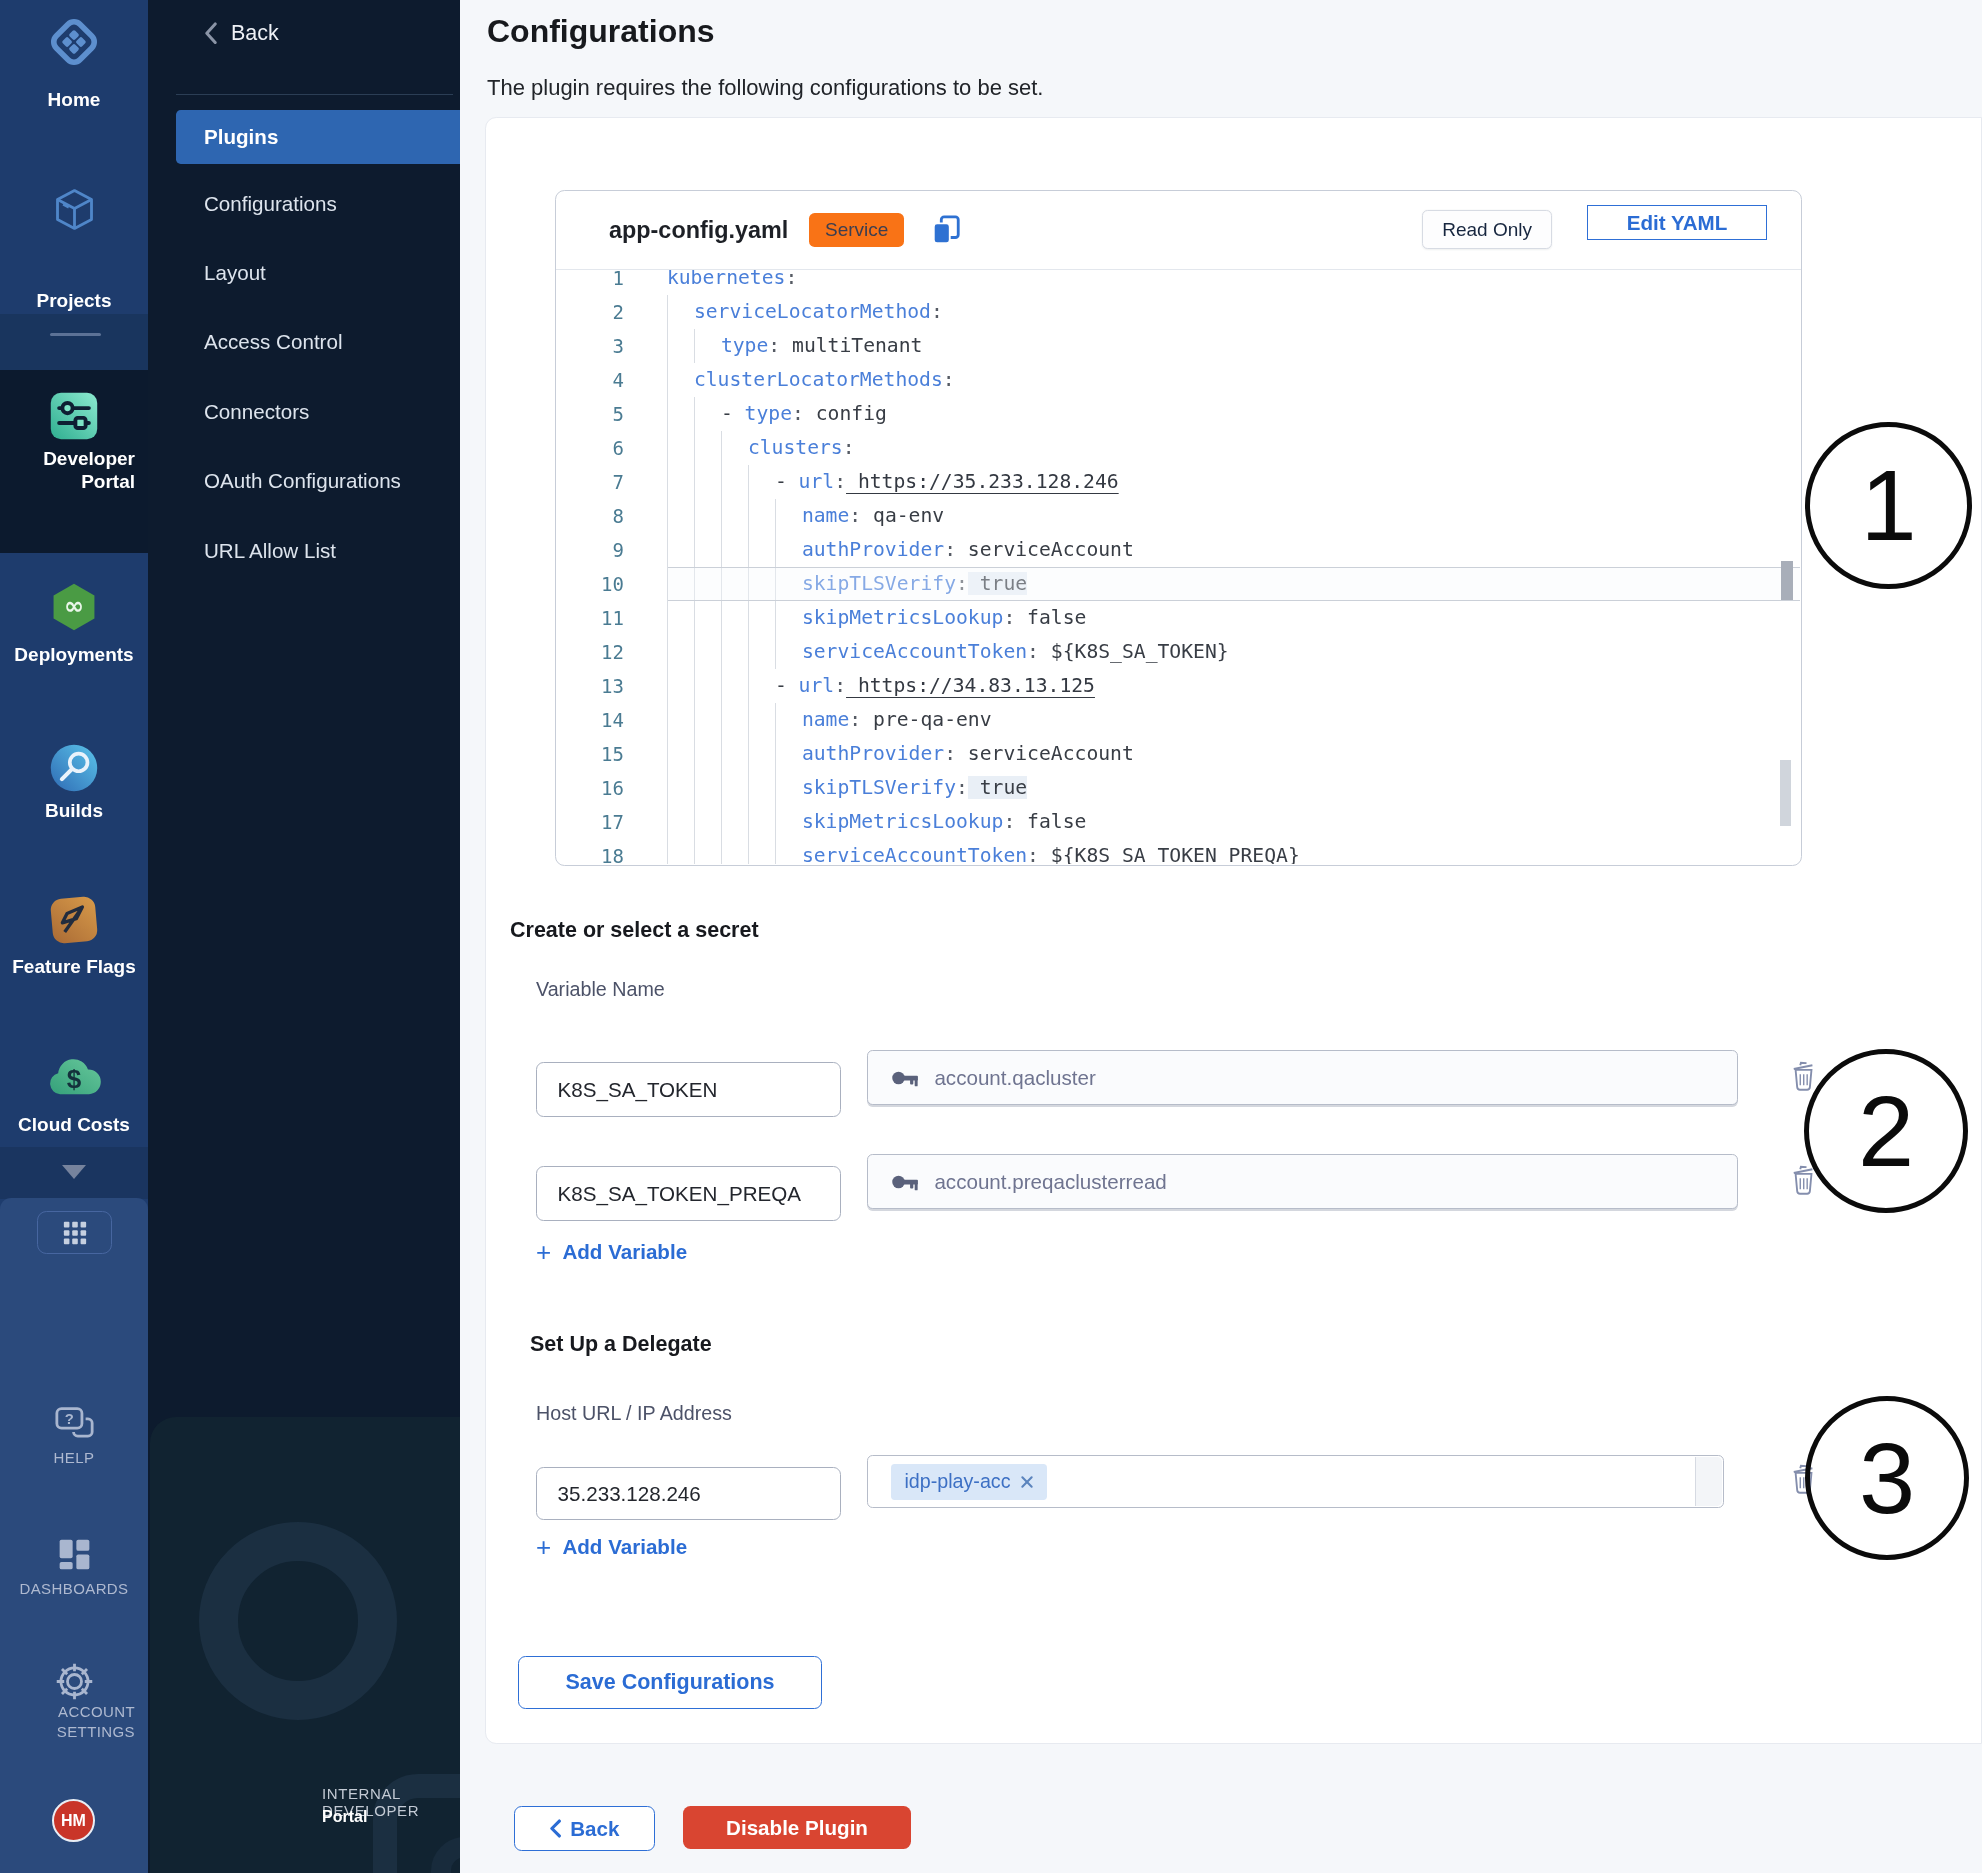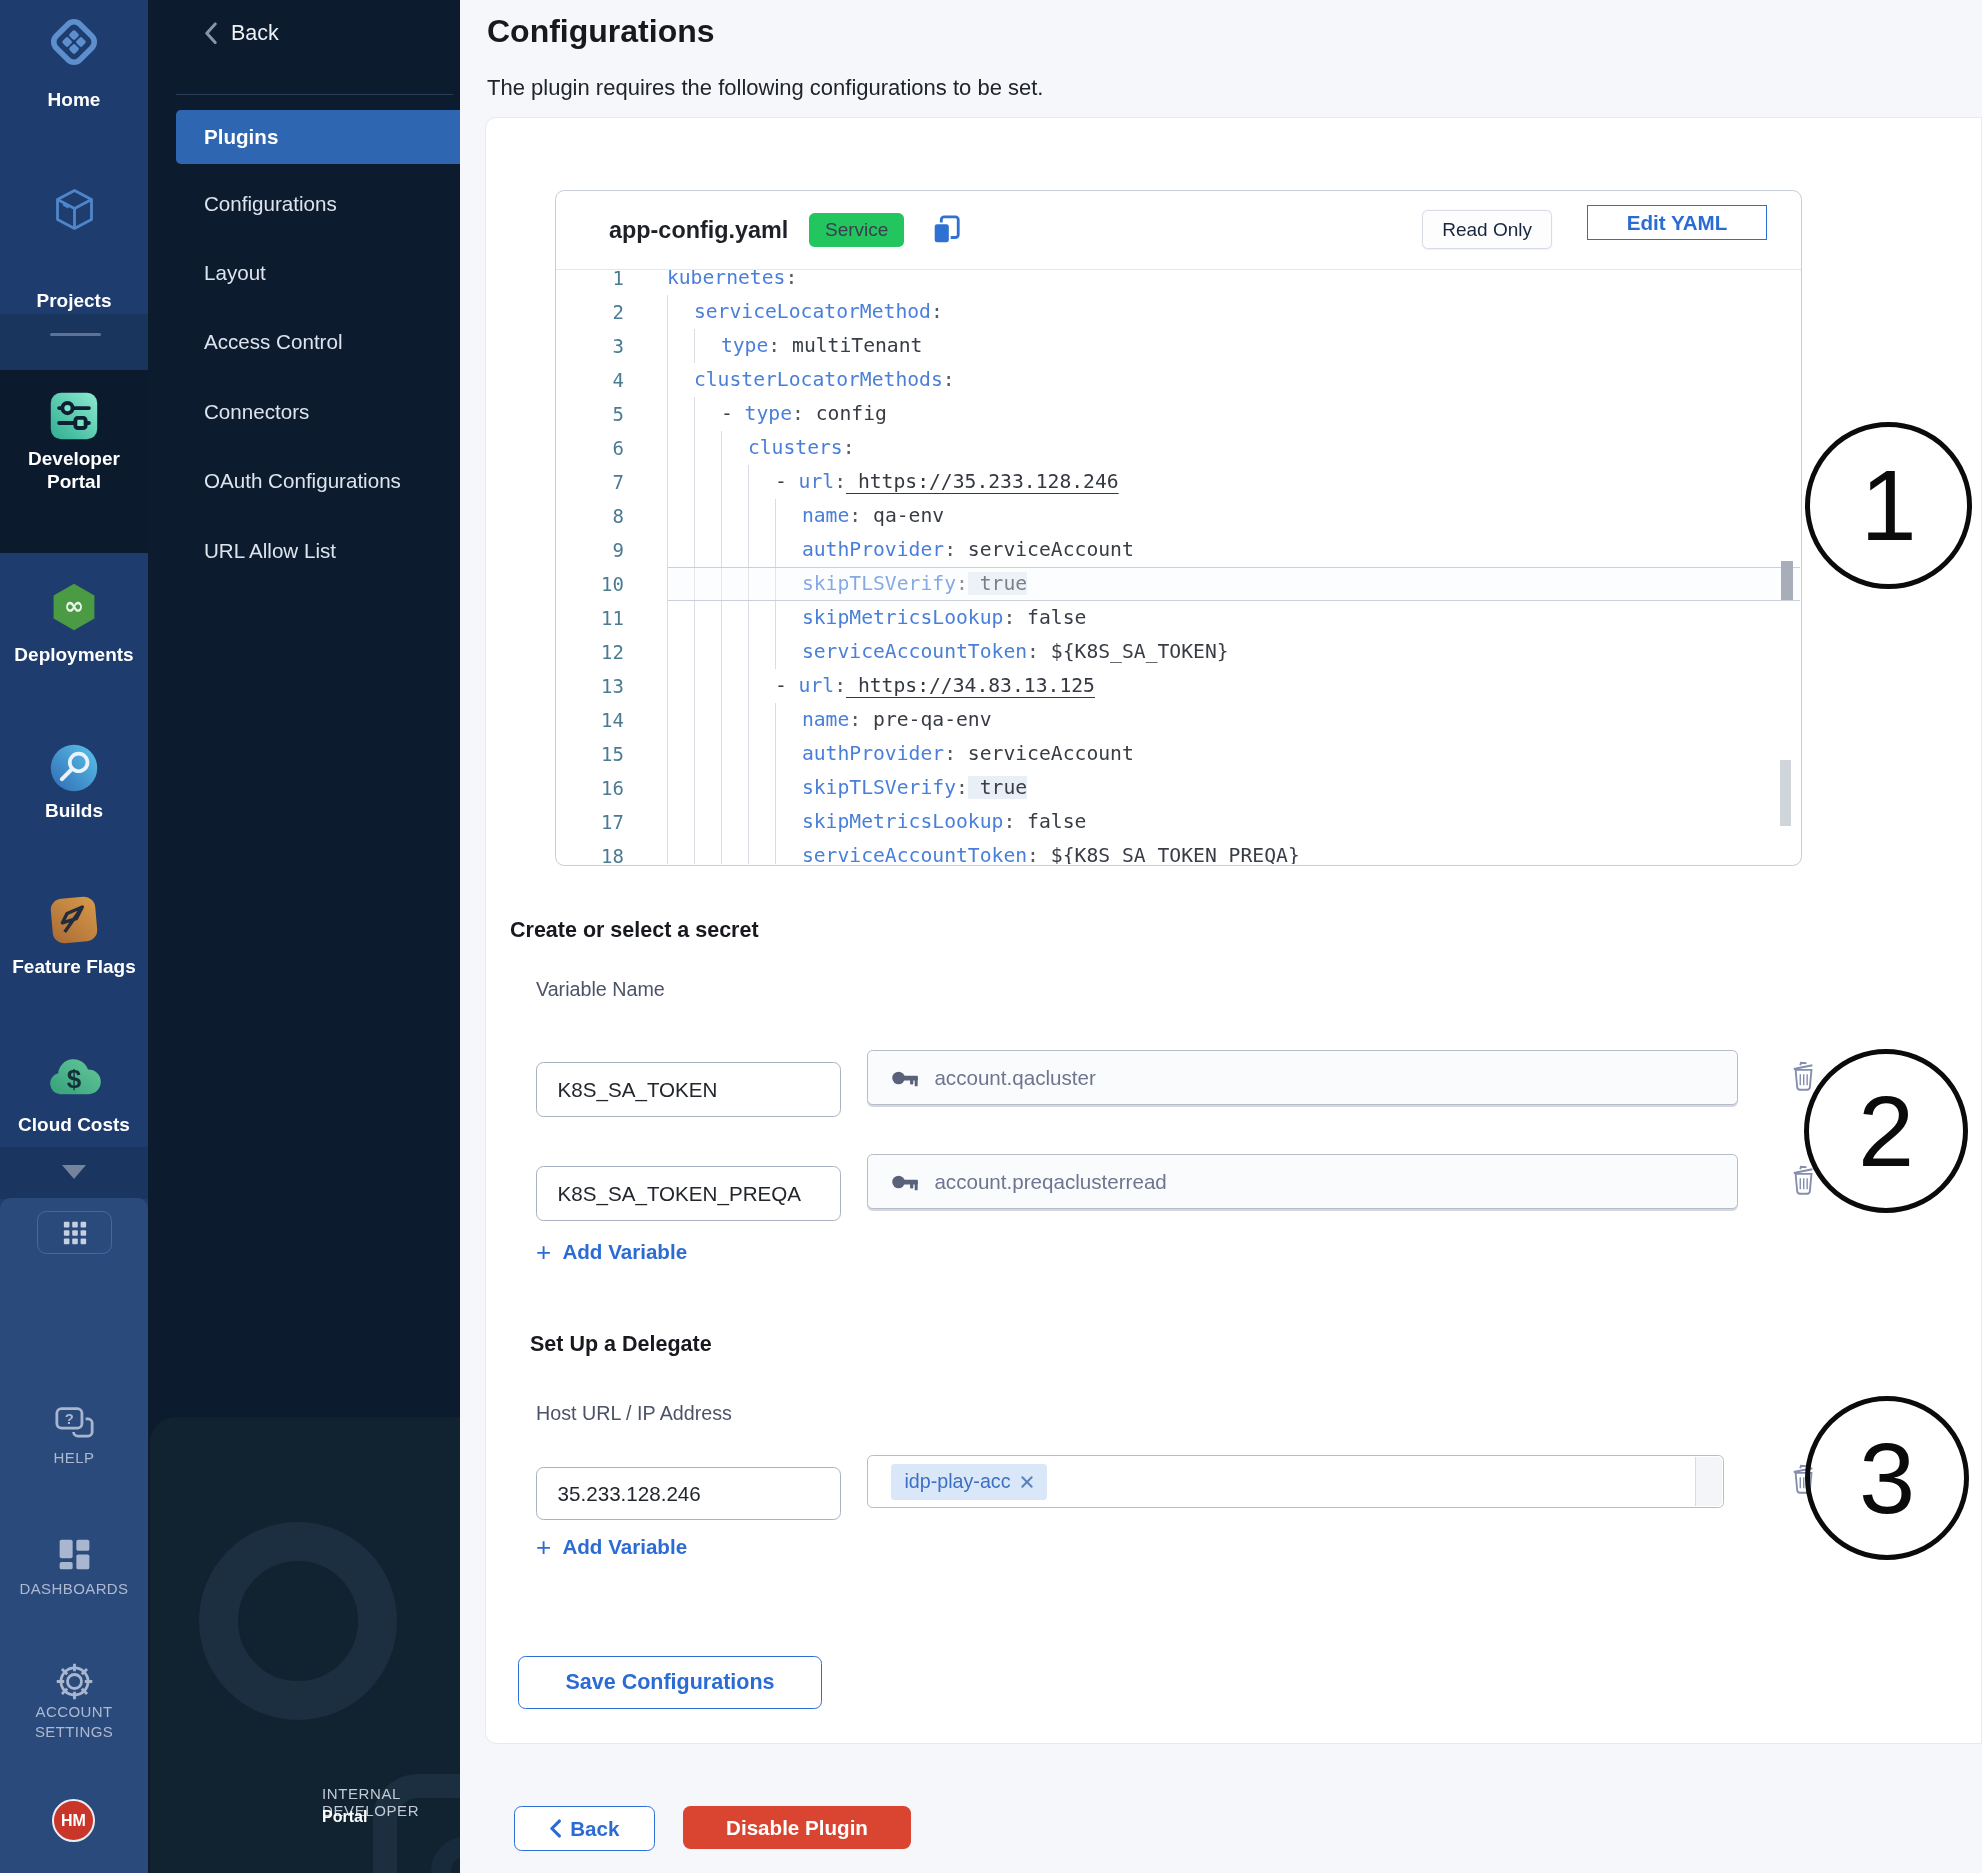--- a/index.html
+++ b/index.html
@@ -12,21 +12,21 @@
   .rail-strip1{position:absolute;left:0;top:314px;width:148px;height:56px;background:#19355e;}
   .rail-strip1 .mini-divider{position:absolute;left:50px;top:19px;width:51px;height:2.8px;border-radius:1.9px;background:#5c7296;}
   .rail-active{position:absolute;left:0;top:370px;width:148px;height:183px;background:#0c1a2e;}
   .rail-sec2{position:absolute;left:0;top:553px;width:148px;height:594px;background:#1e3c6d;}
   .rail-chevron-strip{position:absolute;left:0;top:1147px;width:148px;height:52px;background:#1a3560;}
   .rail-module{position:absolute;left:0;top:1198px;width:148px;height:676px;background:#2b4a7c;border-radius:11.2px 11.2px 0 0;}
   .rail-item{position:absolute;width:148px;text-align:center;}
   .rail-item .ric{display:flex;justify-content:center;}
   .rail-label{position:absolute;width:148px;text-align:center;color:#ffffff;font-weight:bold;font-size:19px;line-height:23.4px;}
   .rail-label.small{color:#aeb9d0;font-weight:normal;font-size:15px;letter-spacing:0.4px;}
-  .rail-label.wrap{padding:0 13px;width:122px;left:0;}
+  .rail-label.wrap{padding:0 13px;width:122px;left:0;text-align:right;}
   .grid-btn{position:absolute;left:37px;top:1211px;width:75px;height:43px;border:1.9px solid #4766a0;border-radius:9.4px;
     display:flex;align-items:center;justify-content:center;background:transparent;box-sizing:border-box;}
   .rail-chevron{position:absolute;left:62px;top:1165px;width:0;height:0;border-left:12px solid transparent;border-right:12px solid transparent;border-top:14px solid #76839d;}
   .avatar{position:absolute;left:52px;top:1799px;width:43px;height:43px;border-radius:50%;background:#c93529;border:2.8px solid #e9eef5;
     box-sizing:border-box;display:flex;align-items:center;justify-content:center;color:#fff;font-weight:bold;font-size:16px;}
 
   
   .sidebar{position:absolute;left:148px;top:0;width:312px;height:1874px;background:#0d1b2e;overflow:hidden;z-index:3;}
   .side-back{position:absolute;left:56px;top:20.6px;display:flex;align-items:center;gap:13px;cursor:pointer;}
   .side-back span{color:#eef1f6;font-size:21.5px;}
@@ -45,21 +45,21 @@
   .main{position:absolute;left:460px;top:0;right:0;height:1874px;background:#f5f7fa;}
   .page-title{position:absolute;left:487px;top:13px;font-size:32px;font-weight:bold;color:#17191d;}
   .page-subtitle{position:absolute;left:487px;top:75px;font-size:22px;color:#212429;}
   .card{position:absolute;left:485px;top:117px;width:1497px;height:1627px;background:#ffffff;border:0.9px solid #e7eaf0;
     border-radius:11.2px 0 0 11.2px;box-sizing:border-box;z-index:1;}
 
   
   .code-card{position:absolute;left:555px;top:190px;width:1247px;height:676px;background:#fff;border:0.9px solid #c7cdd8;border-radius:9.4px;box-sizing:border-box;z-index:2;}
   .code-header{position:absolute;left:0;top:0;right:0;height:78px;border-bottom:0.9px solid #e3e7ed;display:flex;align-items:center;}
   .code-filename{margin-left:53px;font-size:23.4px;font-weight:bold;color:#1d2026;}
-  .code-badge{margin-left:20.6px;background:#22c55e;border-radius:5.6px;height:34px;display:flex;align-items:center;padding:0 16px;font-size:19px;color:#3b3e50;}
+  .code-badge{margin-left:20.6px;background:#f97316;border-radius:5.6px;height:34px;display:flex;align-items:center;padding:0 16px;font-size:19px;color:#3b3e50;}
   .copy-btn{margin-left:26px;background:none;border:none;padding:0;cursor:pointer;display:flex;}
   .readonly-btn{position:absolute;right:249px;top:19px;height:39px;padding:0 19px;background:#fdfdfe;border:0.9px solid #d7dbe3;border-radius:5.6px;
     font-size:19px;color:#17263f;font-family:"Liberation Sans",sans-serif;box-shadow:0 0.9px 1.9px rgba(40,50,70,.08);cursor:pointer;}
   .edityaml-btn{position:absolute;right:34px;top:14px;height:35px;width:180px;background:#ffffff;border:1.9px solid #2e6fd6;border-radius:0;
     font-size:20.6px;font-weight:bold;color:#2b6cd4;font-family:"Liberation Sans",sans-serif;cursor:pointer;}
   .code-body{position:absolute;left:0.9px;top:79px;right:0.9px;bottom:0.9px;overflow:hidden;border-radius:0 0 9.4px 9.4px;
     font-family:"DejaVu Sans Mono",monospace;font-size:19.7px;}
   .code-lines{margin-top:-9.4px;}
   .code-line{position:relative;display:flex;align-items:center;height:34px;white-space:pre;}
   .ln{flex:0 0 67px;text-align:right;color:#4a7b92;font-size:19px;}

